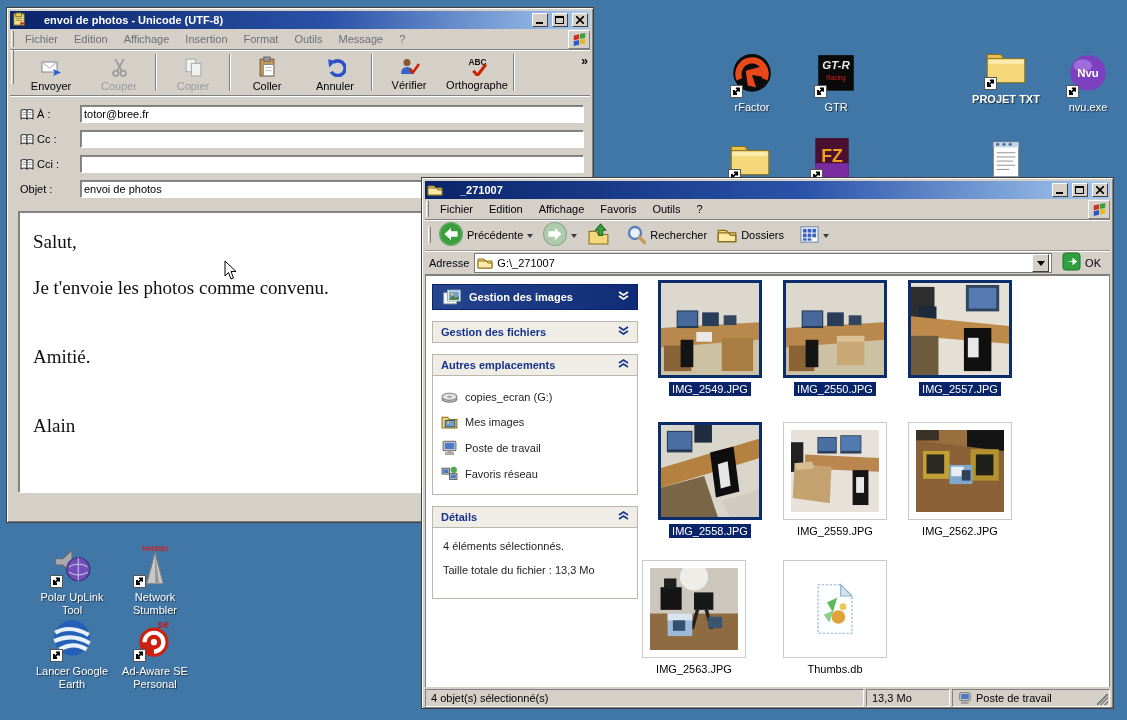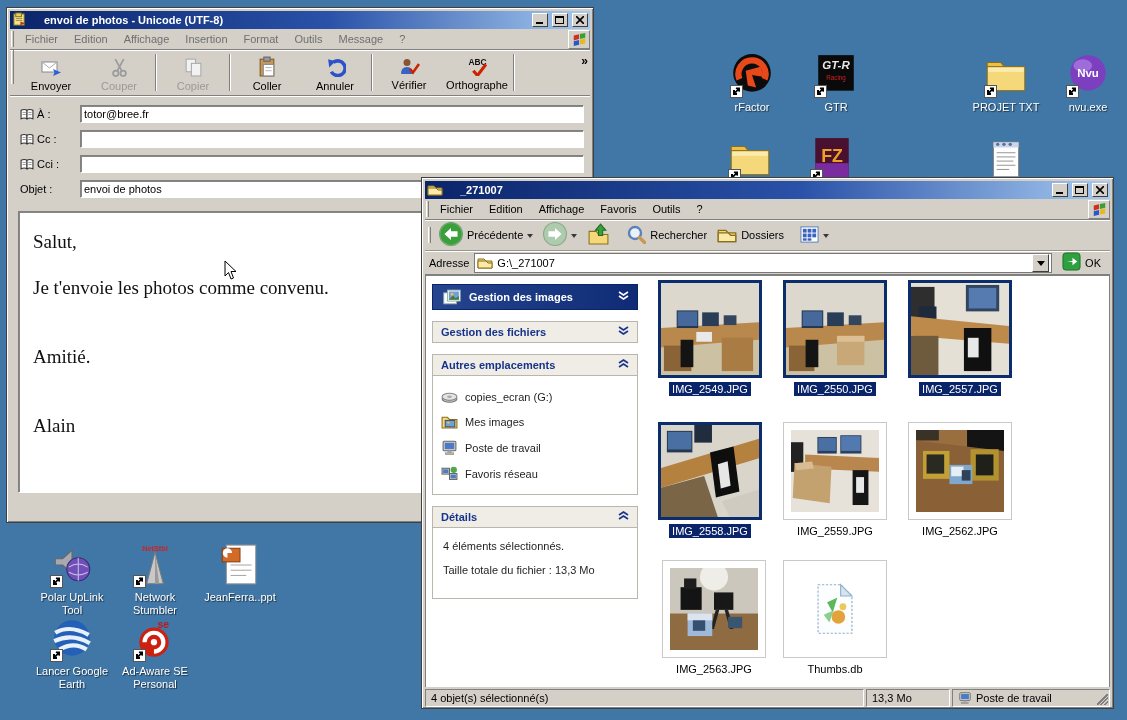--- a/index.html
+++ b/index.html
@@ -124,34 +124,20 @@
         </svg>
       <span class="sc"><svg width="13" height="13" viewBox="0 0 13 13">
             <rect x="0.5" y="0.5" width="12" height="12" fill="#fff" stroke="#555"></rect>
             <polygon points="3,10 3,5 5,5 5,7 8,4 6,4 6,2.5 10,2.5 10,6.5 8.5,6.5 8.5,5 5.5,8 7,8 7,10" fill="#000"></polygon>
             <polygon points="3,10 9,10 9,4" fill="none"></polygon>
             <polygon points="3,3 9,3 9,9 7,9 7,5 5,5 5,9 3,9" fill="none"></polygon>
             <polygon points="9.5,3 9.5,7 8,5.8 6,8 4.8,6.8 7,4.5 5.5,3" fill="#000"></polygon>
           </svg></span></div>
     <div class="lbl">Lancer Google Earth</div>
     </div>
-    <div class="dticon" style="left: 198px; top: 542px;">
-      <div class="ic"><svg width="46" height="46" viewBox="0 0 44 44">
-          <rect x="9" y="3" width="28" height="37" fill="#fff" stroke="#999"></rect>
-          <g stroke="#aaa">
-            <line x1="13" y1="22" x2="33" y2="22"></line>
-            <line x1="13" y1="27" x2="33" y2="27"></line>
-            <line x1="13" y1="32" x2="28" y2="32"></line>
-          </g>
-          <rect x="5" y="6" width="17" height="13" fill="#D26B28" stroke="#8a4010"></rect>
-          <path d="M10,15 A4.5 4.5 0 1 1 14.5,10.5 L10,10.5 Z" fill="#fff"></path>
-        </svg>
-      </div>
-    <div class="lbl">JeanFerra..ppt</div>
-    </div>
     <div class="dticon" style="left: 113px; top: 542px;">
       <div class="ic"><svg width="46" height="46" viewBox="0 0 44 44">
           <text x="22" y="9" font-size="7" font-weight="bold" fill="#D42020" text-anchor="middle" font-family="Liberation Sans">NetStbl</text>
           <polygon points="22,10 30,40 14,40" fill="#C8C8C8" stroke="#7a7a7a"></polygon>
           <polygon points="22,10 26,40 22,40" fill="#9a9a9a"></polygon>
         </svg>
       <span class="sc"><svg width="13" height="13" viewBox="0 0 13 13">
             <rect x="0.5" y="0.5" width="12" height="12" fill="#fff" stroke="#555"></rect>
             <polygon points="3,10 3,5 5,5 5,7 8,4 6,4 6,2.5 10,2.5 10,6.5 8.5,6.5 8.5,5 5.5,8 7,8 7,10" fill="#000"></polygon>
             <polygon points="3,10 9,10 9,4" fill="none"></polygon>
@@ -231,21 +217,21 @@
         </svg>
       <span class="sc"><svg width="13" height="13" viewBox="0 0 13 13">
             <rect x="0.5" y="0.5" width="12" height="12" fill="#fff" stroke="#555"></rect>
             <polygon points="3,10 3,5 5,5 5,7 8,4 6,4 6,2.5 10,2.5 10,6.5 8.5,6.5 8.5,5 5.5,8 7,8 7,10" fill="#000"></polygon>
             <polygon points="3,10 9,10 9,4" fill="none"></polygon>
             <polygon points="3,3 9,3 9,9 7,9 7,5 5,5 5,9 3,9" fill="none"></polygon>
             <polygon points="9.5,3 9.5,7 8,5.8 6,8 4.8,6.8 7,4.5 5.5,3" fill="#000"></polygon>
           </svg></span></div>
     <div class="lbl">nvu.exe</div>
     </div>
-    <div class="dticon" style="left: 964px; top: 52px;">
+    <div class="dticon" style="left: 964px; top: 44px; font-weight: bold;">
       <div class="ic"><svg width="46" height="46" viewBox="0 0 44 44">
           <polygon points="4,10 17,10 21,15 4,15" fill="#E9C04A" stroke="#8A6E1C"></polygon>
           <rect x="4" y="14" width="36" height="23" fill="#F4D87A" stroke="#8A6E1C"></rect>
           <rect x="5" y="15" width="34" height="4" fill="#FBEBAE"></rect>
         </svg>
       <span class="sc"><svg width="13" height="13" viewBox="0 0 13 13">
             <rect x="0.5" y="0.5" width="12" height="12" fill="#fff" stroke="#555"></rect>
             <polygon points="3,10 3,5 5,5 5,7 8,4 6,4 6,2.5 10,2.5 10,6.5 8.5,6.5 8.5,5 5.5,8 7,8 7,10" fill="#000"></polygon>
             <polygon points="3,10 9,10 9,4" fill="none"></polygon>
             <polygon points="3,3 9,3 9,9 7,9 7,5 5,5 5,9 3,9" fill="none"></polygon>
@@ -782,21 +768,21 @@
                 <rect x="12" y="28" width="20" height="22" fill="#2A2A22"></rect>
                 <rect x="62" y="22" width="32" height="36" fill="#B2922E"></rect>
                 <rect x="68" y="28" width="20" height="24" fill="#20201A"></rect>
                 <rect x="38" y="40" width="26" height="22" fill="#7FA8CC"></rect>
                 <rect x="40" y="42" width="14" height="11" fill="#E6EDF4"></rect>
                 <rect x="52" y="46" width="10" height="12" fill="#2F4258"></rect>
               </svg>
             </div>
             <span class="fname ">IMG_2562.JPG</span>
           </div>
-          <div class="cell" style="left: 236px; top: 284px;">
+          <div class="cell" style="left: 216px; top: 284px;">
             <div class="thumbbox unsel">
               <svg width="88" height="82" viewBox="0 0 100 94" preserveAspectRatio="none">
                 <rect x="0" y="0" width="100" height="52" fill="#CCC7BD"></rect>
                 <circle cx="50" cy="10" r="16" fill="#EFEDE8"></circle>
                 <rect x="0" y="52" width="100" height="42" fill="#8F6B42"></rect>
                 <rect x="12" y="22" width="24" height="26" fill="#141414"></rect>
                 <rect x="16" y="12" width="14" height="12" fill="#1D1D1D"></rect>
                 <rect x="50" y="28" width="22" height="20" fill="#181818"></rect>
                 <polygon points="52,48 56,48 50,70 46,70" fill="#222222"></polygon>
                 <polygon points="62,48 66,48 72,70 68,70" fill="#222222"></polygon>

